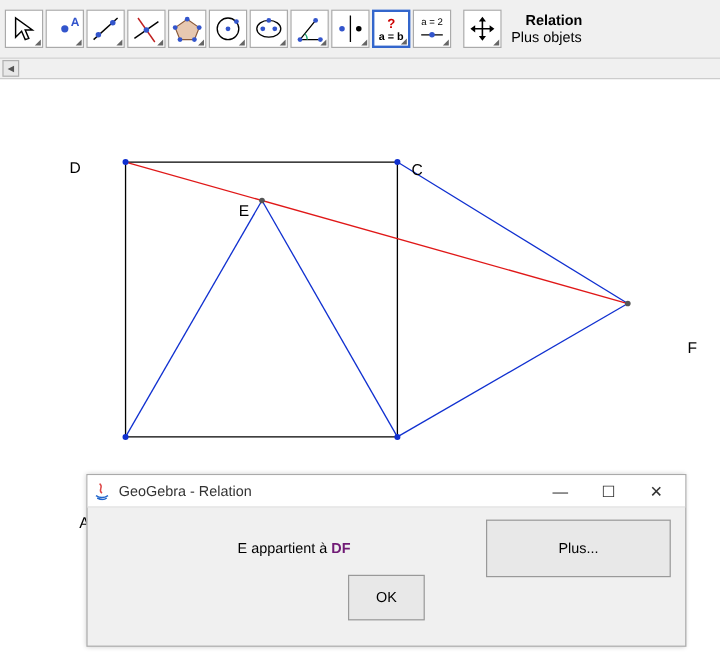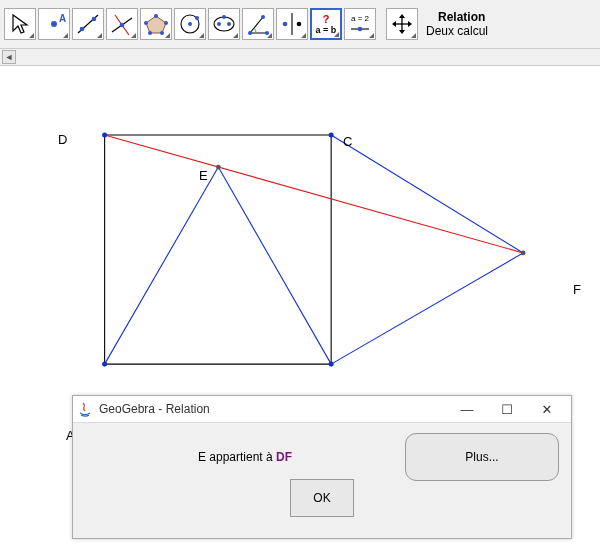--- a/index.html
+++ b/index.html
@@ -132,21 +132,21 @@
   }
   .dlg-msg { flex: 1; text-align: center; font-size: 12px; line-height: 1.4; }
   .dlg-msg .df { color: #701a75; font-weight: bold; }
   .btn {
     border: 1px solid #999;
     background: #e8e8e8;
     padding: 6px 16px;
     font-size: 12px;
     cursor: default;
   }
-  .btn-plus { width: 120px; height: 34px; display:flex;align-items:center;justify-content:center;border-radius:11px; }
+  .btn-plus { width: 120px; height: 34px; display:flex;align-items:center;justify-content:center; }
   .dlg-footer { text-align: center; padding: 4px 0 8px; }
   .btn-ok { padding: 11px 22px; }
 </style>
 </head>
 <body>
 
 <div class="toolbar">
 
   <div class="tool">
     <svg viewBox="0 0 26 26">
@@ -255,21 +255,21 @@
     <svg viewBox="0 0 26 26">
       <path d="M13 3 L16 7 L10 7 Z M13 23 L16 19 L10 19 Z M3 13 L7 10 L7 16 Z M23 13 L19 10 L19 16 Z" fill="#000"></path>
       <line x1="13" y1="6" x2="13" y2="20" stroke="#000" stroke-width="1.3"></line>
       <line x1="6" y1="13" x2="20" y2="13" stroke="#000" stroke-width="1.3"></line>
     </svg>
     <div class="dd-tri"></div>
   </div>
 
   <div class="tool-desc">
     <span class="title">Relation</span>
-    <span>Deux calcul</span>
+    <span>Plus objets</span>
   </div>
 </div>
 
 <div class="scrollrow">
   <div class="arrow">◄</div>
 </div>
 
 <div class="canvas">
   <svg id="geo-svg" viewBox="0 0 600 380">
       <line x1="68" y1="354" x2="337" y2="354" stroke="#000000" stroke-width="1.3"></line>

